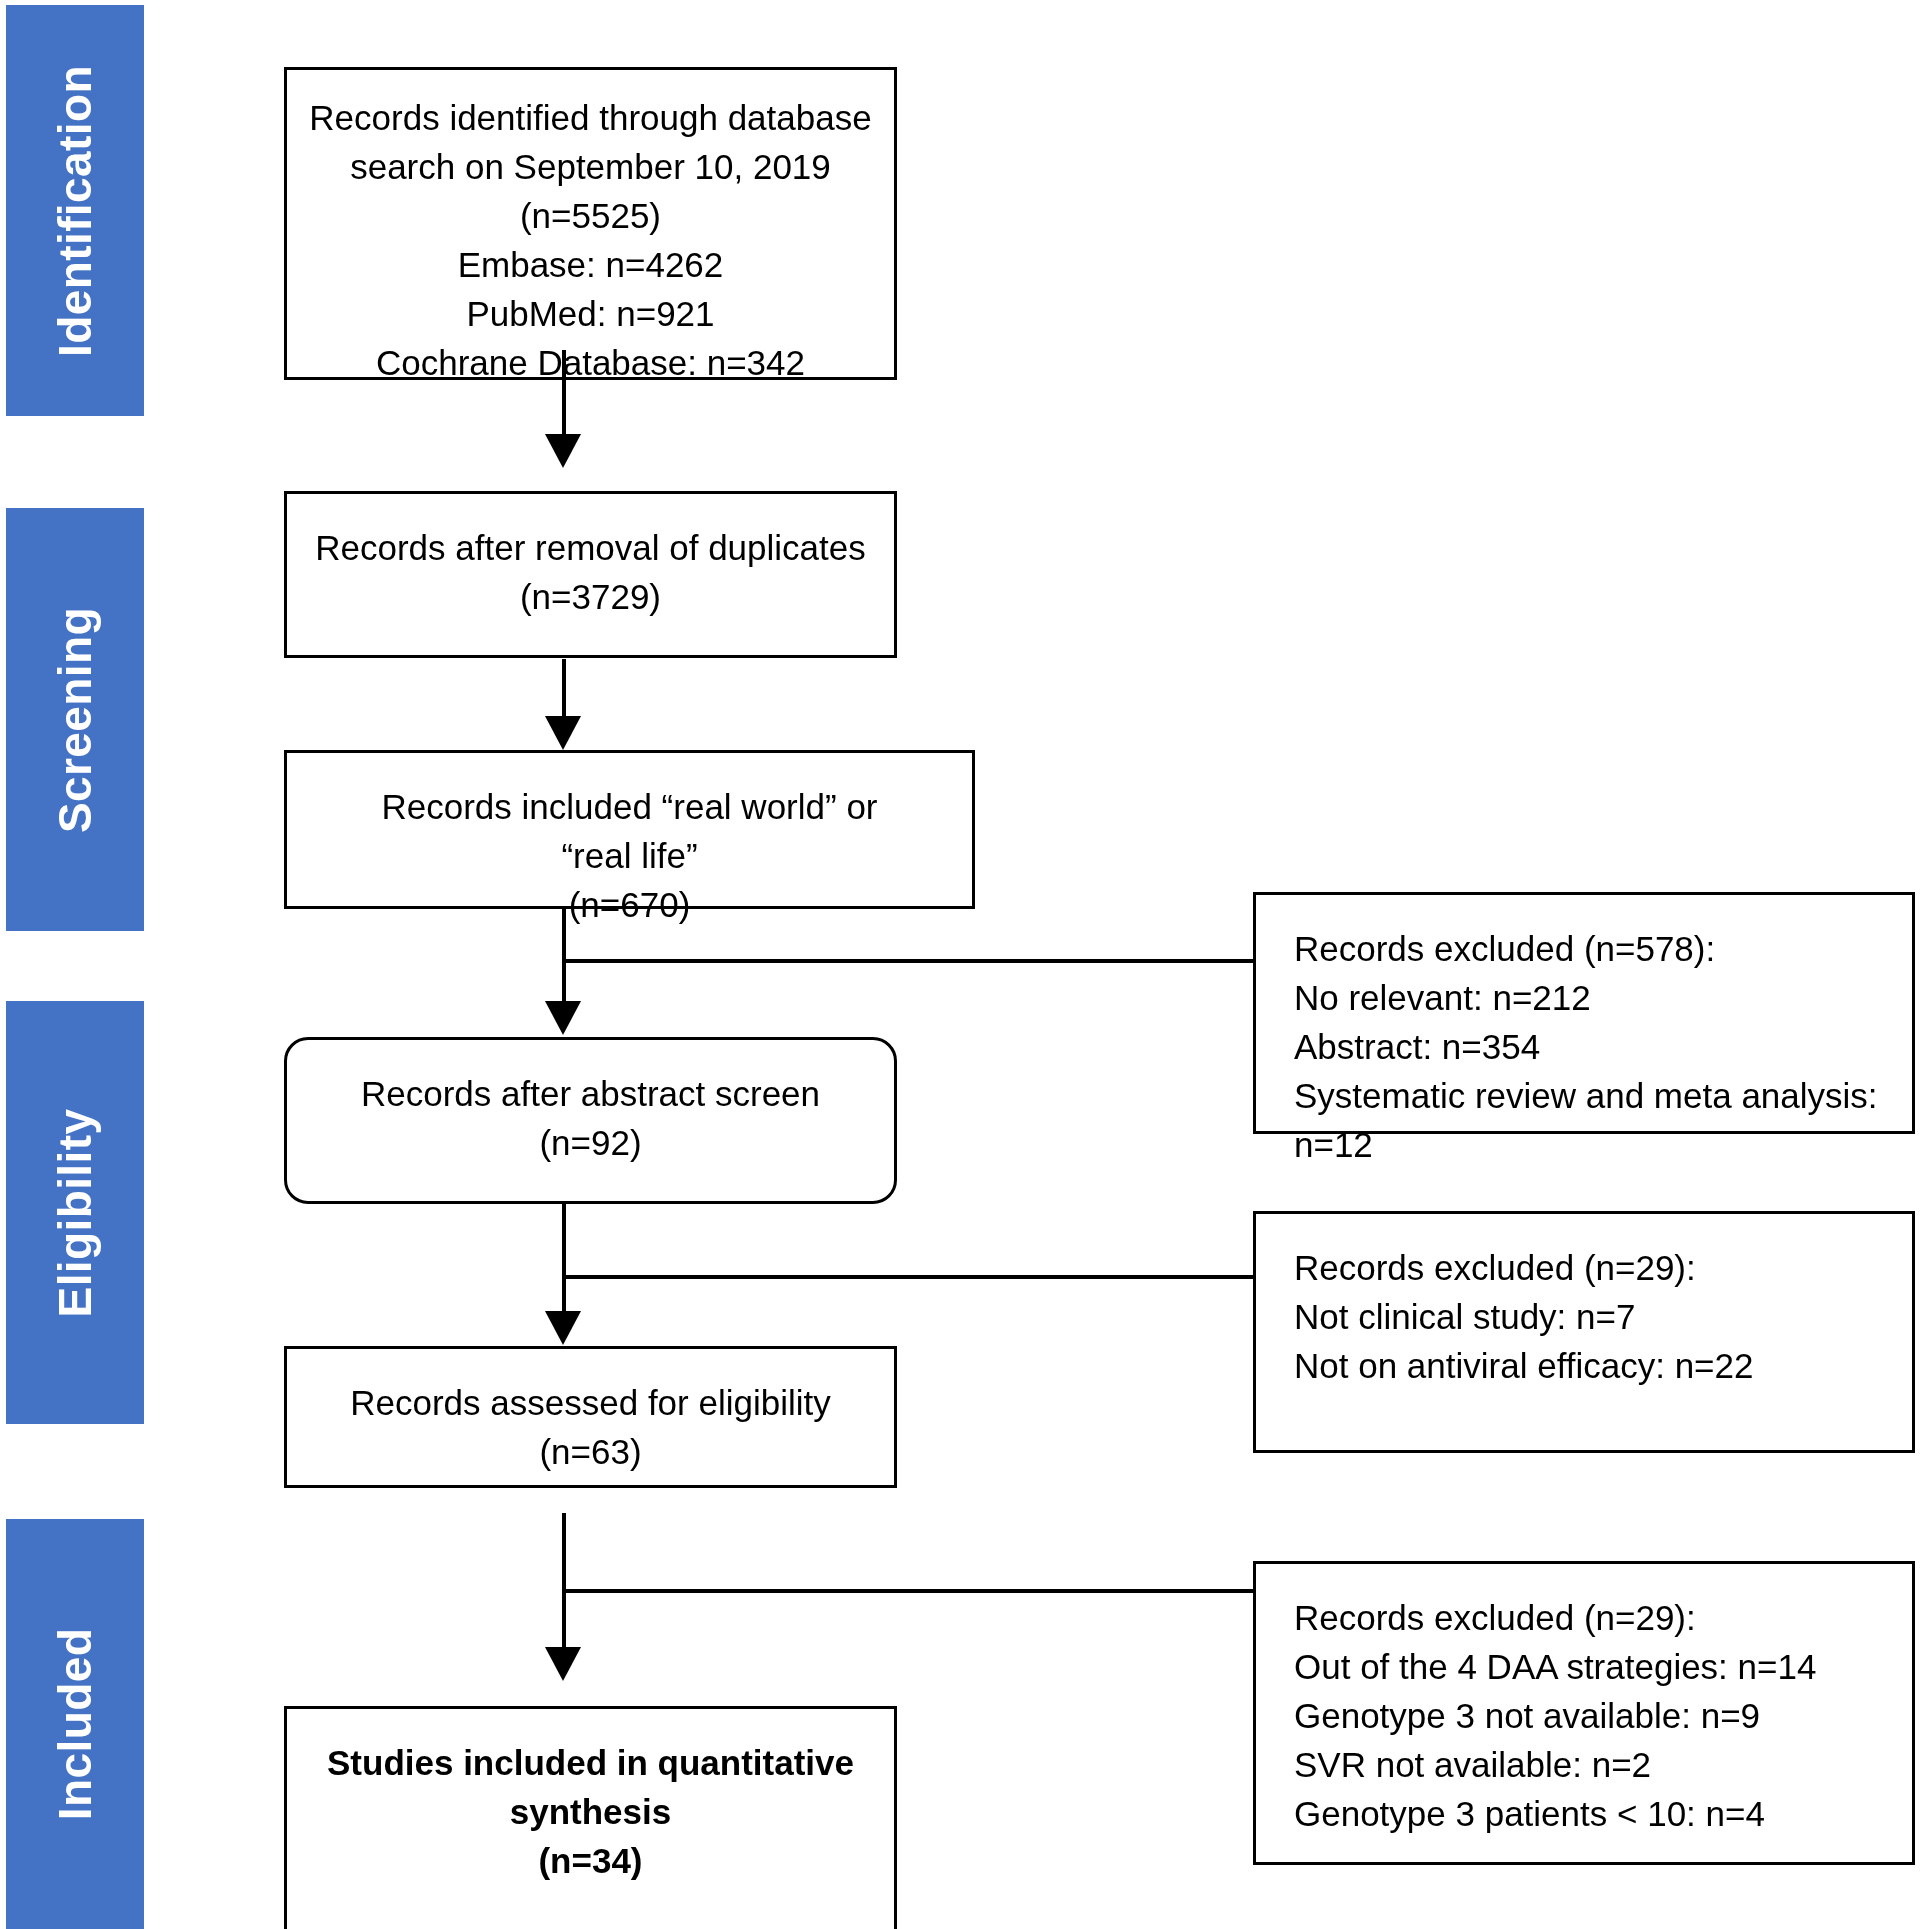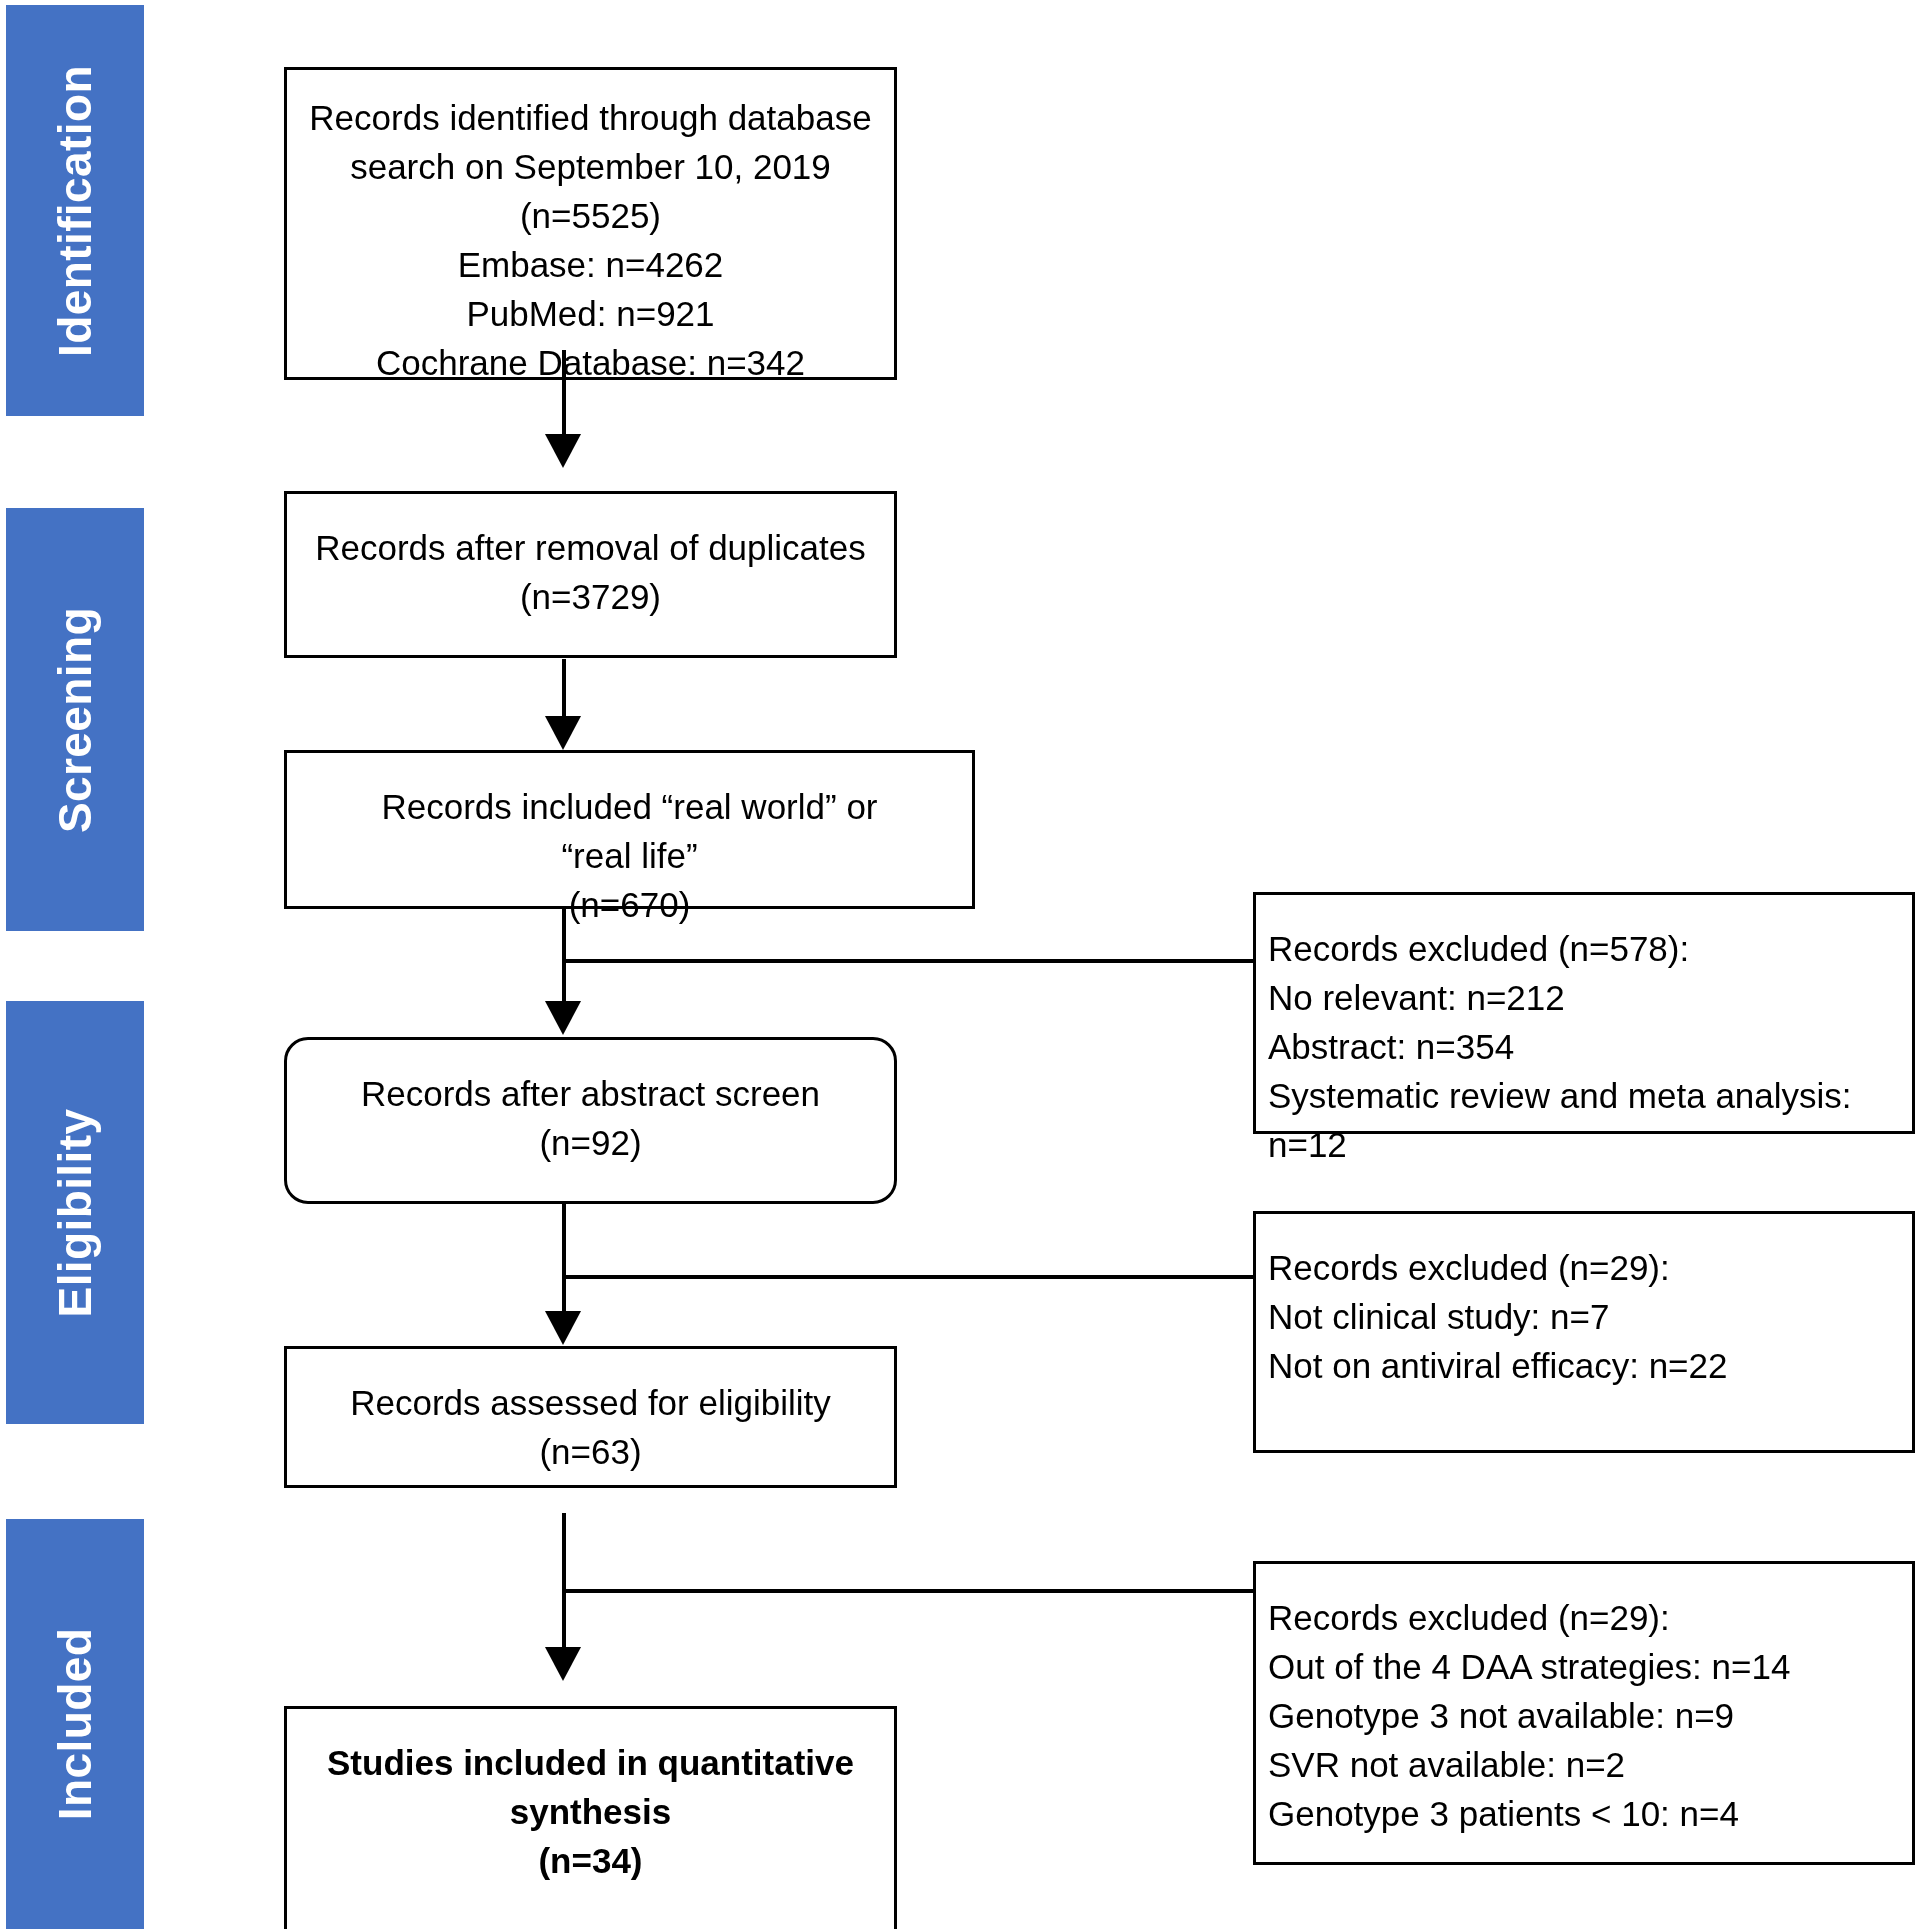--- a/index.html
+++ b/index.html
@@ -59,21 +59,21 @@
   }
   .flow-box.center {
     align-items: center;
   }
   .box-pad-top-1 { padding-top: 23px; }
   .box-pad-top-2 { padding-top: 29px; }
 
   .exclusion-box .box-text {
     text-align: left;
     white-space: pre-line;
-    padding-left: 12px;
+    padding-left: 38px;
     padding-right: 10.7px;
   }
 
   
   .vline {
     position: absolute;
     background: #000000;
     width: 3.8px;
   }
   .hline {

